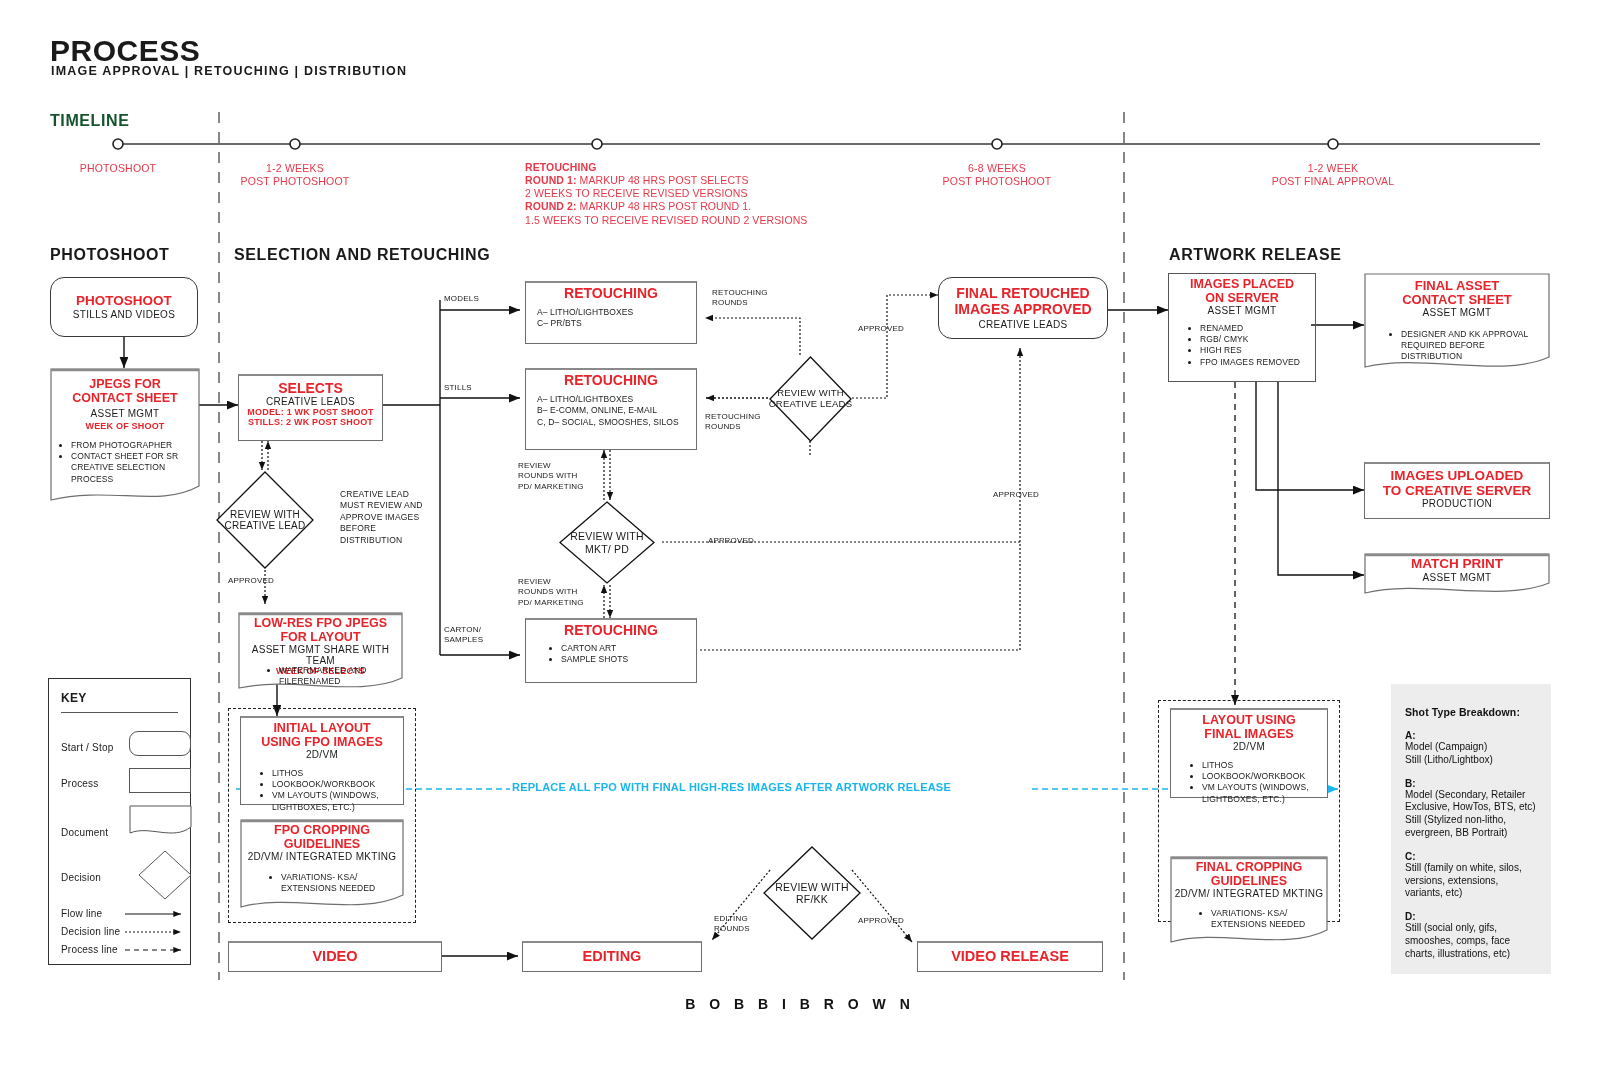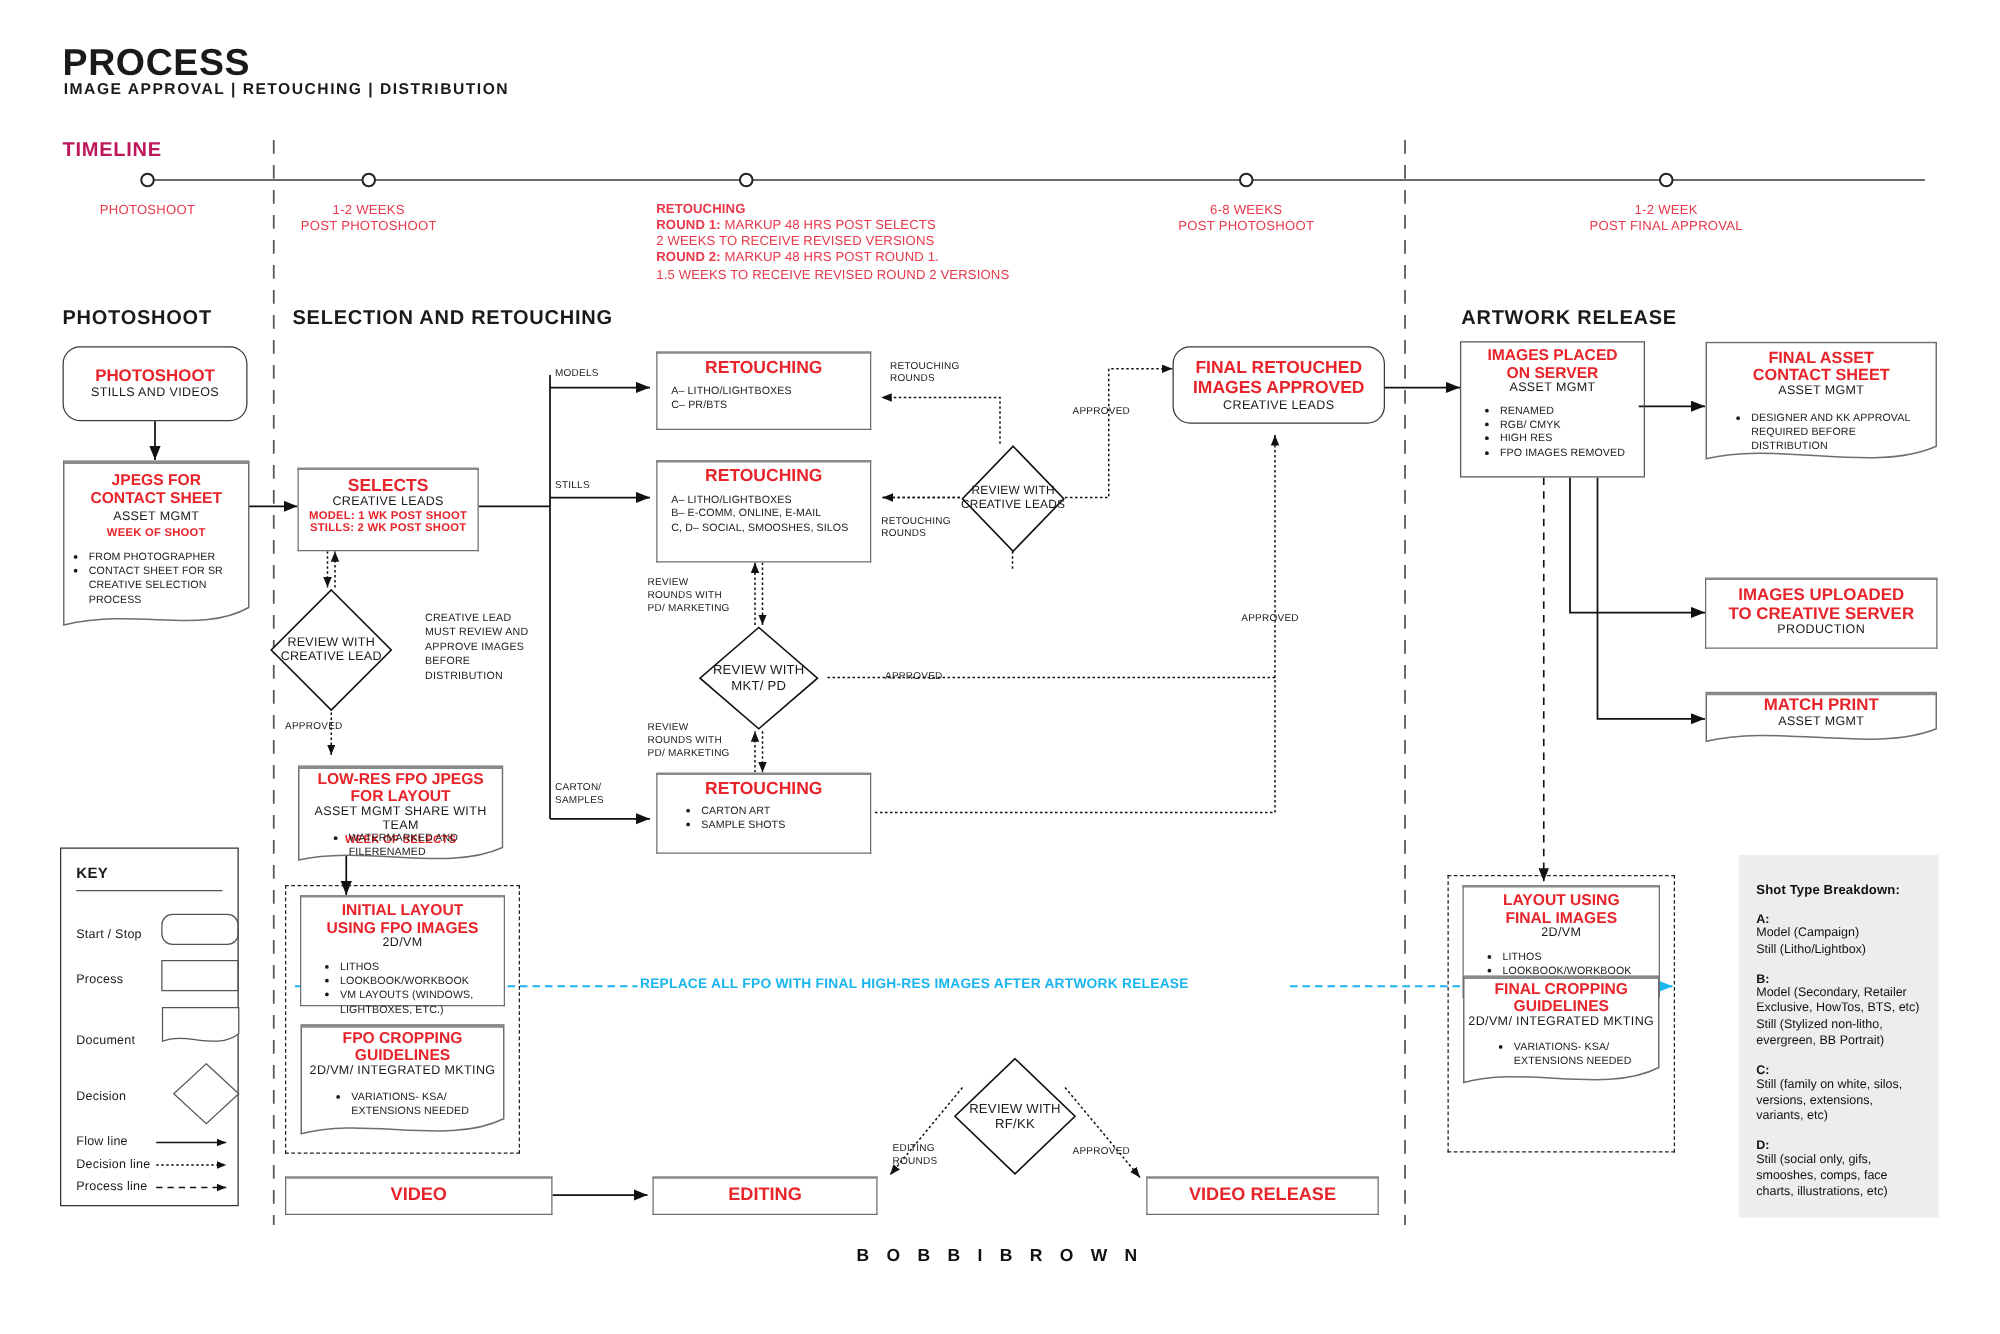--- a/index.html
+++ b/index.html
@@ -8,21 +8,21 @@
     font-family:"Liberation Sans", sans-serif;
     position:relative; overflow:hidden;
   }
   .canvas { position:absolute; inset:0; }
   .abs { position:absolute; }
 
   
   .title { font-size:30px; font-weight:bold; letter-spacing:0.5px; color:#1a1a1a; }
   .subtitle { font-size:12.5px; font-weight:bold; letter-spacing:1.2px; color:#1a1a1a; }
   .section-head { font-size:16px; font-weight:bold; letter-spacing:0.6px; color:#1a1a1a; }
-  .tl-head { font-size:16px; font-weight:bold; letter-spacing:0.6px; color:#be185d; }
+  .tl-head { font-size:16px; font-weight:bold; letter-spacing:0.6px; color:#14532d; }
   .tl-label { font-size:10.5px; color:#e8384a; text-align:center; line-height:1.25; letter-spacing:0.2px;}
   .tl-block { font-size:10.5px; color:#e8384a; line-height:1.25; letter-spacing:0.1px;}
   .tl-block b { font-weight:bold; }
   .boxtitle { color:#e8232a; font-weight:bold; text-align:center; line-height:1.08; }
   .sub { color:#1a1a1a; text-align:center; font-size:10px; letter-spacing:0.3px; }
   .subred { color:#e8232a; text-align:center; font-size:9px; font-weight:bold; letter-spacing:0.2px;}
   .bul { font-size:8.5px; color:#1a1a1a; line-height:1.32; letter-spacing:0.1px; }
   .bul li { margin-left:13px; }
   .note { font-size:8.5px; color:#1a1a1a; line-height:1.35; letter-spacing:0.2px; }
   .edgelabel { font-size:8px; color:#1a1a1a; line-height:1.3; letter-spacing:0.2px; }
@@ -370,21 +370,21 @@
     <div class="boxtitle" style="font-size:12.5px; margin-top:4px; white-space:pre-line;">LAYOUT USING
 FINAL IMAGES</div>
     <div class="sub">2D/VM</div>
     <ul class="bul" style="margin-left:18px; margin-top:8px; list-style:disc;">
       <li>LITHOS</li>
       <li>LOOKBOOK/WORKBOOK</li>
       <li>VM LAYOUTS (WINDOWS, LIGHTBOXES, ETC.)</li>
     </ul>
   </div>
 
-  <div class="abs" style="left:1170px; top:780px; width:146px; height:95px;">
+  <div class="abs" style="left:1170px; top:856px; width:146px; height:95px;">
     <svg width="158" height="95" style="position:absolute;left:0;top:0;">
       <path d="M1,1 H157 V74 C114,96 50,72 1,86 Z" fill="#fff" stroke="#6e6e6e" stroke-width="1.2"></path>
       <path d="M1,2 H157" stroke="#8a8a8a" stroke-width="2.5"></path>
     </svg>
     <div class="abs" style="left:0; top:5px; width:158px;">
       <div class="boxtitle" style="font-size:12.5px; white-space:pre-line;">FINAL CROPPING
 GUIDELINES</div>
       <div class="sub">2D/VM/ INTEGRATED MKTING</div>
     </div>
     <ul class="bul abs" style="left:28px; top:52px; width:125px; list-style:disc;">

